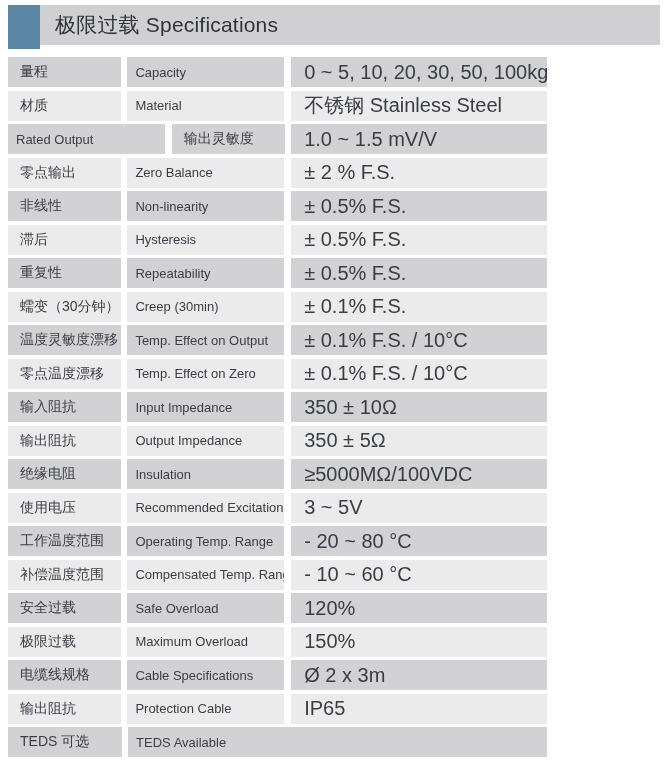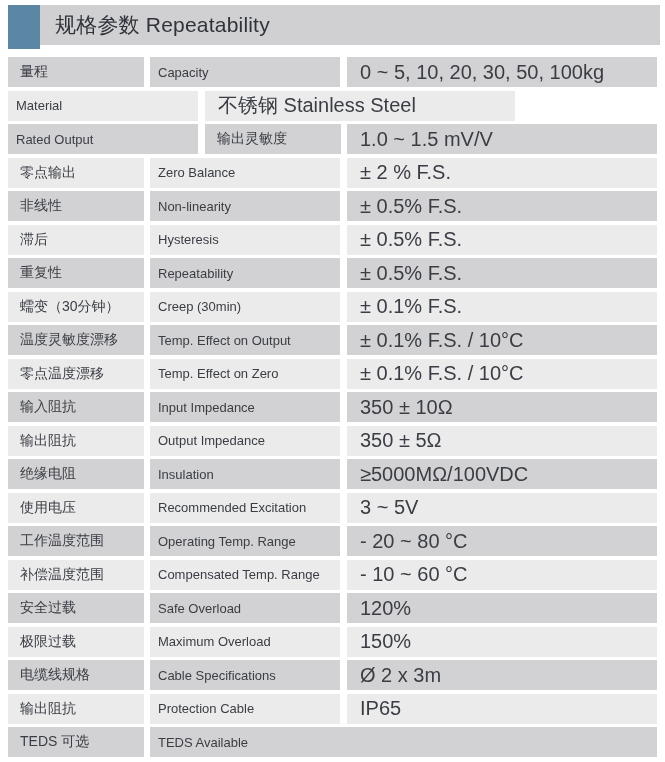--- a/index.html
+++ b/index.html
@@ -12,44 +12,45 @@
   }
   *{box-sizing:border-box;margin:0;padding:0;}
   html,body{width:665px;height:762px;background:#ffffff;overflow:hidden;}
   body{font-family:"Liberation Sans","DejaVu Sans",sans-serif;position:relative;}
 
   .banner{position:absolute;left:8px;top:5px;width:652px;height:40px;background:var(--banner);}
   .accent-square{position:absolute;left:8px;top:5px;width:32px;height:44px;background:var(--accent);}
   .page-title{position:absolute;left:55px;top:5px;height:40px;line-height:40px;
     font-size:21px;color:var(--title);letter-spacing:0.2px;white-space:nowrap;}
 
-  .spec-table{position:absolute;left:8px;top:57px;width:649px;}
+  .spec-table{position:absolute;left:8px;top:57px;width:539px;}
   .row{display:flex;height:30px;margin-bottom:3.5px;}
   .row.dark .cell{background:var(--row-dark);}
   .row.light .cell{background:var(--row-light);}
   .cell{display:flex;align-items:center;color:var(--text);white-space:nowrap;overflow:hidden;}
   .c1{width:136px;margin-right:6px;padding-left:12px;font-size:14px;}
   .c2{width:190px;margin-right:7px;padding-left:8px;font-size:13px;}
   .c2.span{width:507px;margin-right:0;}
   .c3{width:310px;padding-left:13px;font-size:20px;}
 </style>
 </head>
 <body>
 
 <div class="banner"></div>
 <div class="accent-square"></div>
-<div class="page-title">规格参数 Repeatability</div>
+<div class="page-title">极限过载 Specifications</div>
 
 <div class="spec-table">
     <div class="row dark">
       <div class="cell c1">量程</div>
       <div class="cell c2">Capacity</div>
       <div class="cell c3">0 ~ 5, 10, 20, 30, 50, 100kg</div>
     </div>
     <div class="row light">
+      <div class="cell c1">材质</div>
       <div class="cell c2">Material</div>
       <div class="cell c3">不锈钢 Stainless Steel</div>
     </div>
     <div class="row dark">
       <div class="cell c2">Rated Output</div>
       <div class="cell c1">输出灵敏度</div>
       <div class="cell c3">1.0 ~ 1.5 mV/V</div>
     </div>
     <div class="row light">
       <div class="cell c1">零点输出</div>

